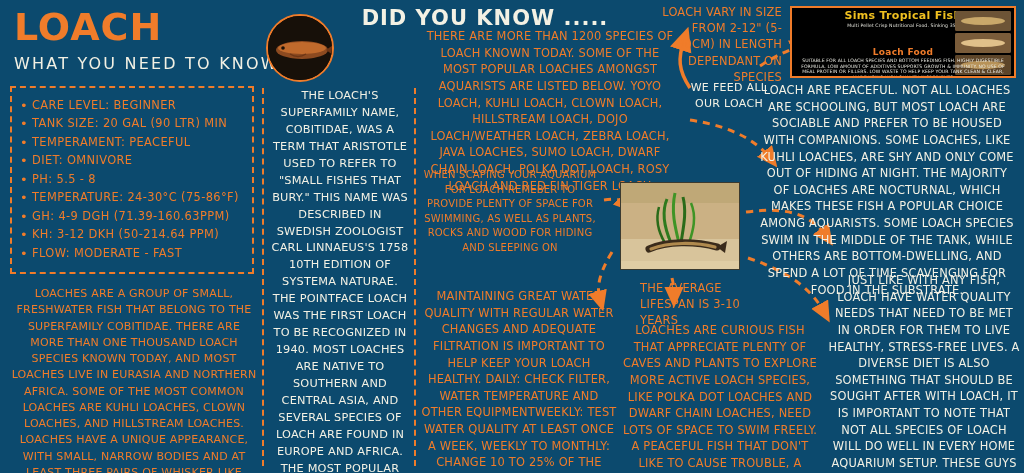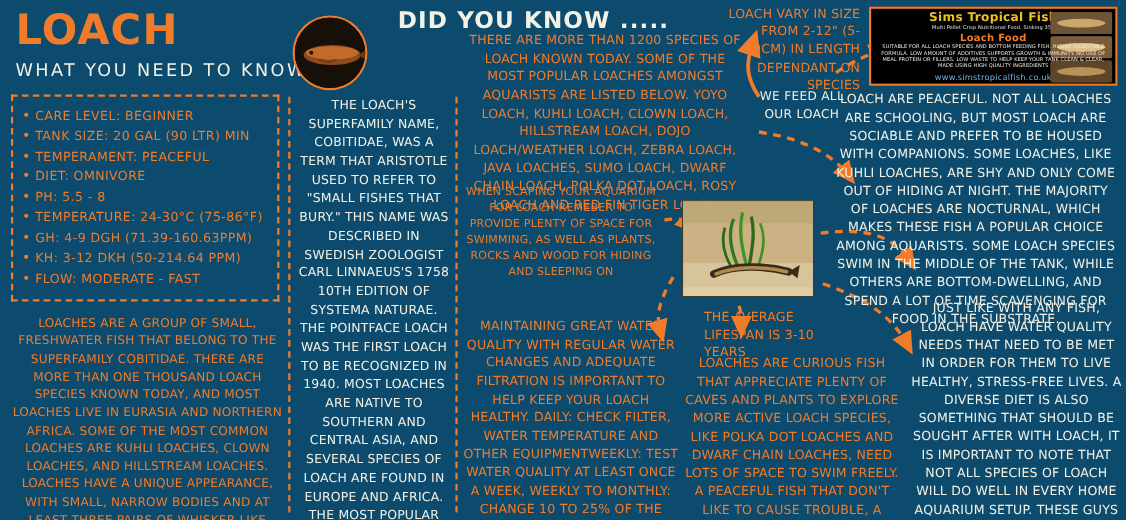--- a/index.html
+++ b/index.html
@@ -221,21 +221,21 @@
     font-size: 4.6px;
     line-height: 1.25;
     letter-spacing: 0.1px;
     margin-top: 1px;
   }
   #ad-product {
     color: #f07c2a;
     font-size: 9px;
     font-weight: bold;
     letter-spacing: 0.3px;
-    margin-top: 1px;
+    margin-top: 18px;
   }
   #ad-url {
     color: #6fb4e8;
     font-size: 7.5px;
     letter-spacing: 0.2px;
     margin-top: 2px;
   }
   .ad-fish-strip {
     position: absolute; right: 3px; top: 3px;
     width: 56px; height: 64px;

